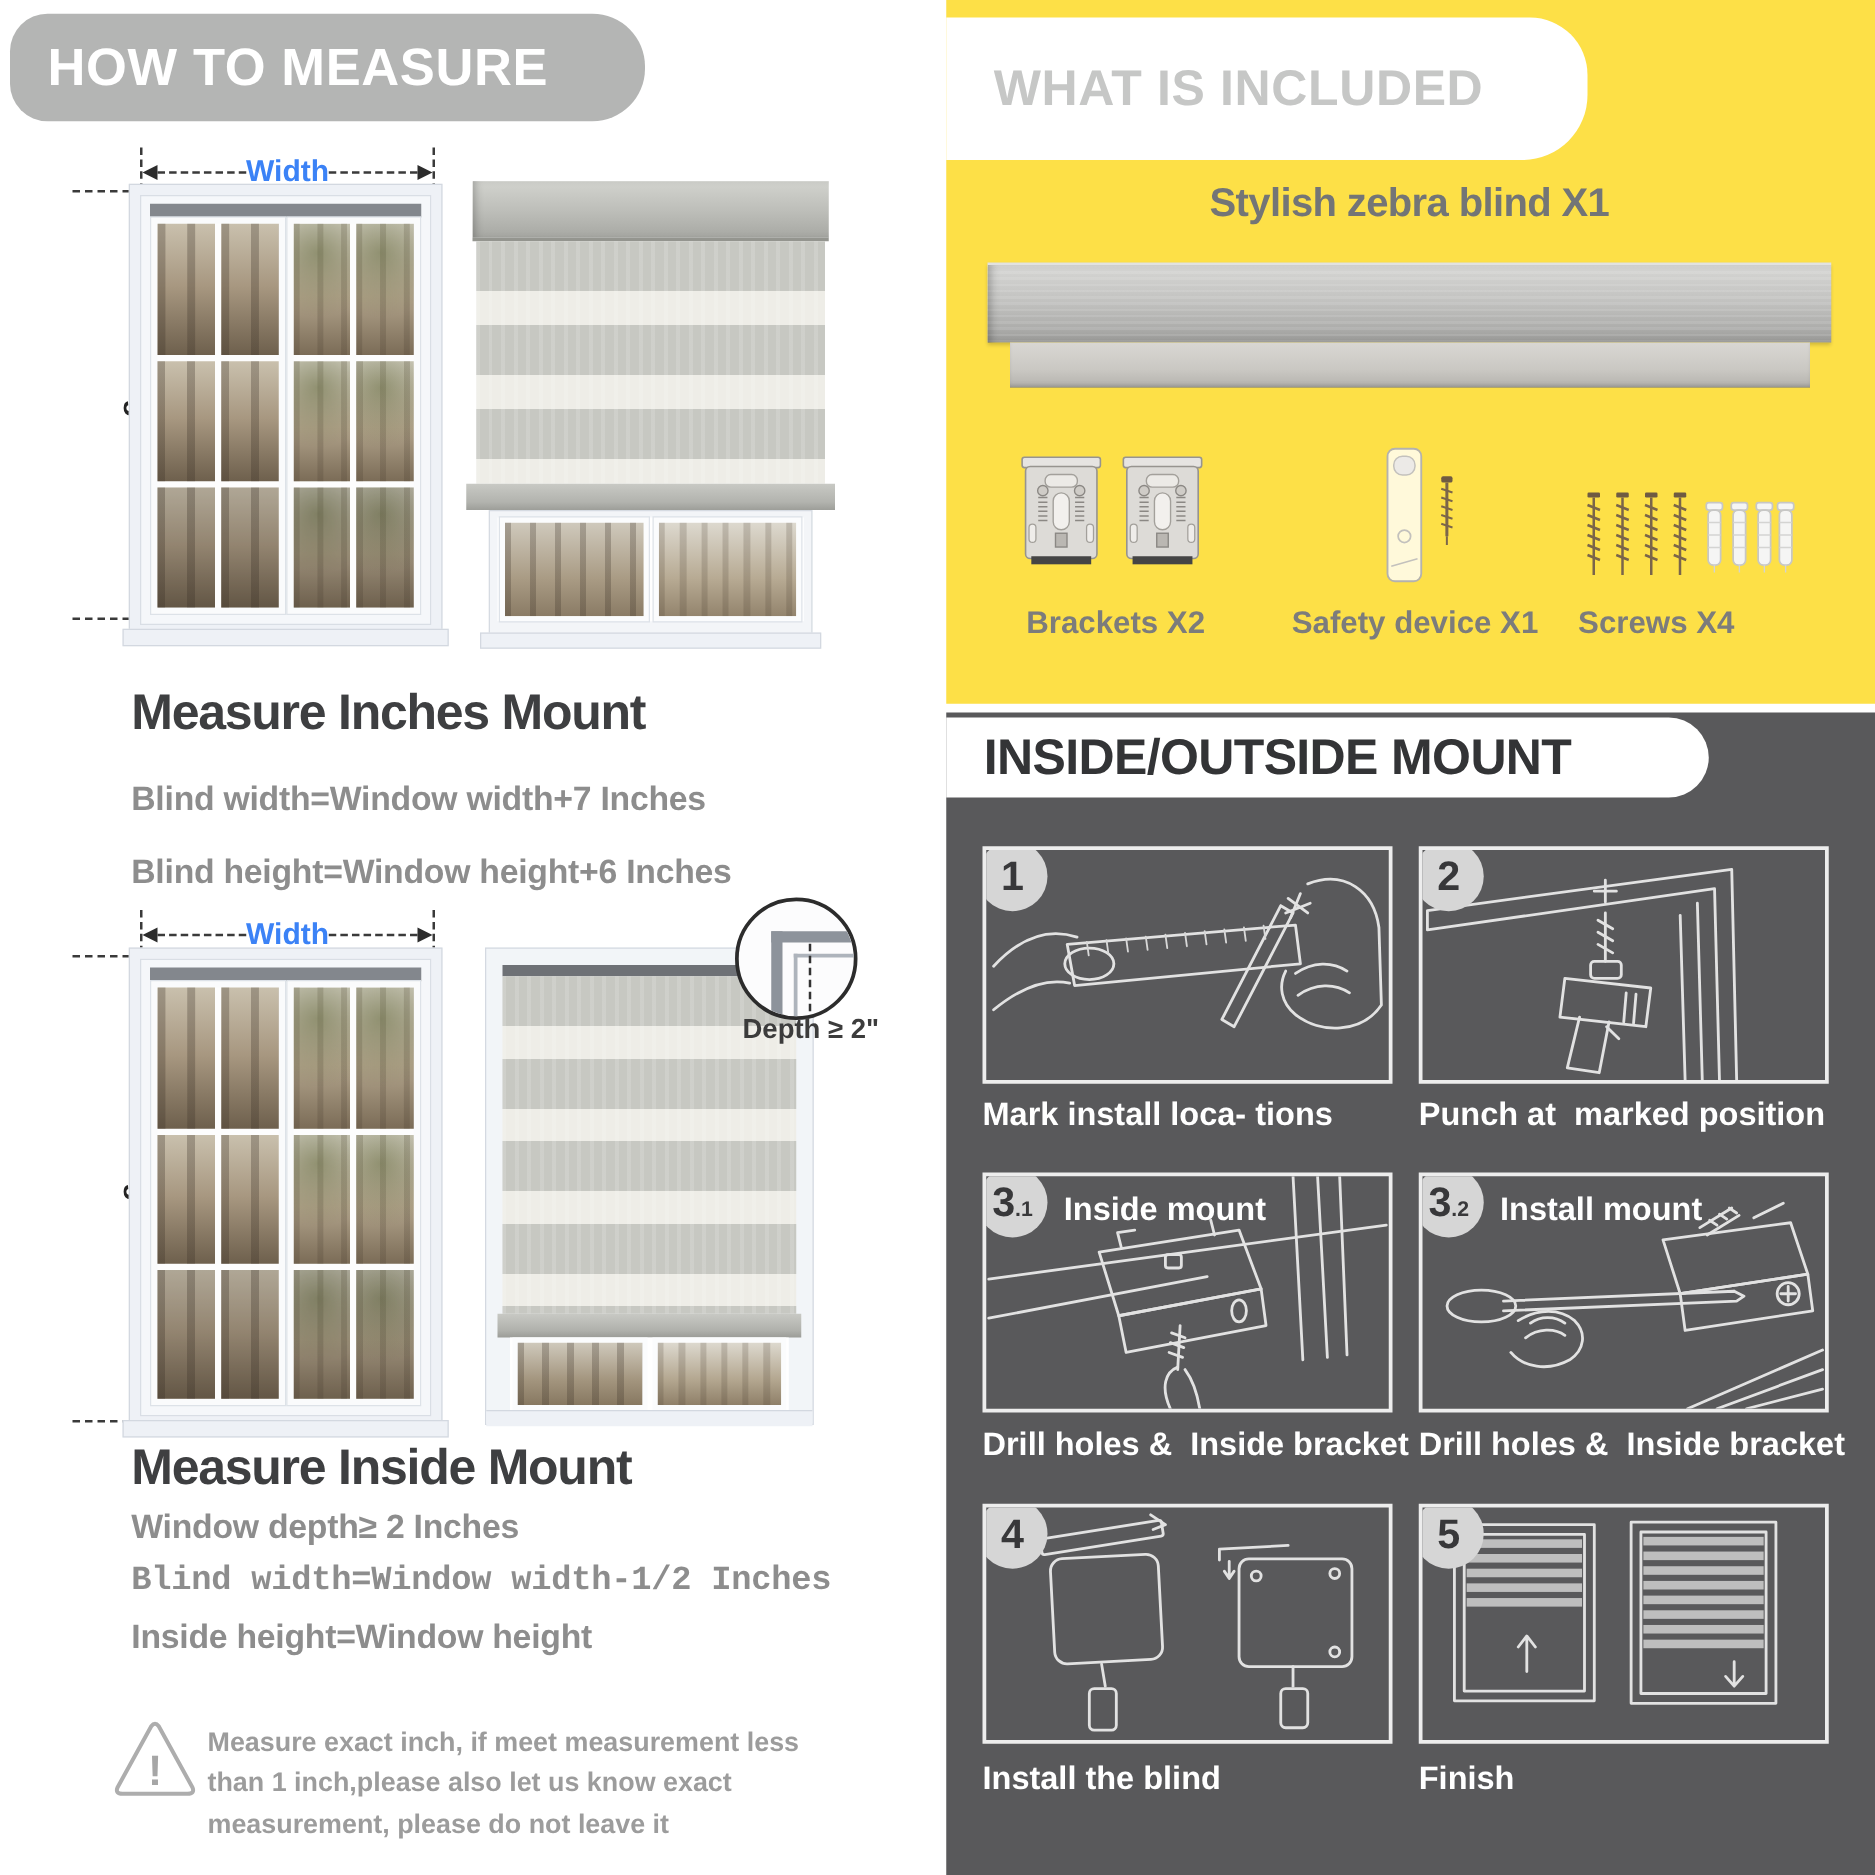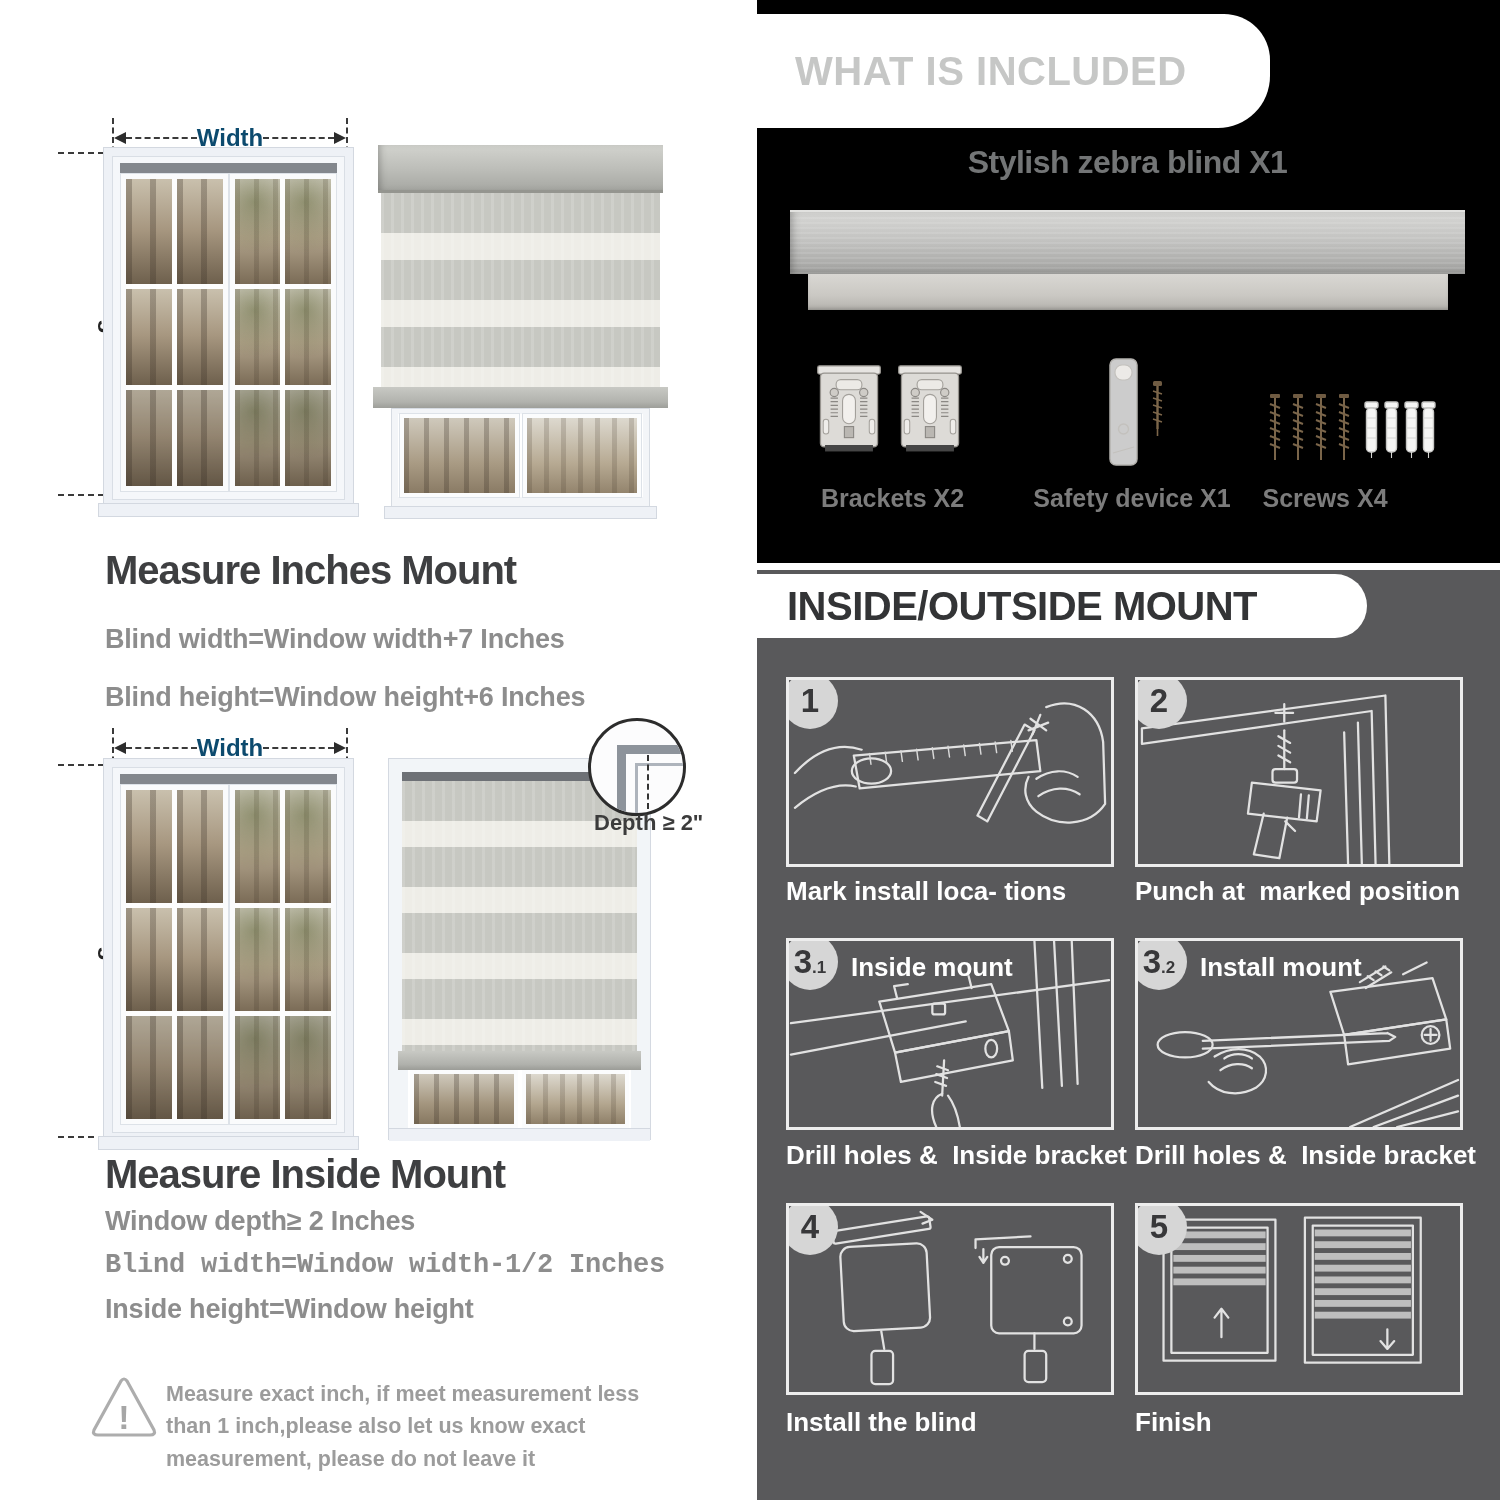--- a/index.html
+++ b/index.html
@@ -9,21 +9,21 @@
 
   
   .banner-left{left:8px;top:11px;width:508px;height:86px;background:#b4b5b4;
     border-radius:30px 42px 42px 30px;display:flex;align-items:center;}
   .banner-left span{color:#fff;font-weight:bold;font-size:42px;letter-spacing:.5px;padding-left:30px;white-space:nowrap;}
 
   .sec-heading{font-weight:bold;font-size:40px;letter-spacing:-1px;color:#3e3f41;white-space:nowrap;}
   .sec-rule{font-weight:bold;font-size:27px;letter-spacing:-.2px;color:#8d8d8d;white-space:nowrap;}
 
   
-  .warrow{display:flex;align-items:center;gap:0;color:#0c4a6e;font-weight:bold;font-size:24px;}
+  .warrow{display:flex;align-items:center;gap:0;color:#3b82f6;font-weight:bold;font-size:24px;}
   .wdash{flex:1;height:0;border-top:2.5px dashed #3a3a3a;}
   .ah{width:0;height:0;}
   .ah.l{border-top:6px solid transparent;border-bottom:6px solid transparent;border-right:12px solid #2c2c2c;}
   .ah.r{border-top:6px solid transparent;border-bottom:6px solid transparent;border-left:12px solid #2c2c2c;}
   .ah.u{border-left:6px solid transparent;border-right:6px solid transparent;border-bottom:12px solid #2c2c2c;}
   .ah.d{border-left:6px solid transparent;border-right:6px solid transparent;border-top:12px solid #2c2c2c;}
   .vtick{width:0;border-left:2px dashed #3a3a3a;}
   .htick{height:0;border-top:2px dashed #3a3a3a;}
   .harrow{display:flex;flex-direction:column;align-items:center;}
   .vdash{flex:1;width:0;border-left:2.5px dashed #3a3a3a;}
@@ -86,21 +86,21 @@
   .dc-l2{position:absolute;left:44px;top:42px;width:56px;height:56px;border-left:3px solid #aeb4bc;border-top:3px solid #aeb4bc;}
   .dc-dash{position:absolute;left:56px;top:34px;height:54px;border-left:2.5px dashed #333;}
   .depth-note{font-weight:bold;font-size:22px;color:#3c3c3c;white-space:pre;}
 
   
   .warn-text{font-weight:bold;font-size:21.5px;line-height:1.5;color:#9c9c9c;white-space:pre-line;}
   .warn-bang{position:absolute;left:0;width:100%;top:24px;text-align:center;
      font-weight:bold;font-size:34px;color:#a6a6a6;}
 
   
-  .panel-light{left:757px;top:0;width:743px;height:563px;background:#000000;}
+  .panel-light{left:757px;top:0;width:743px;height:563px;background:#fde047;}
   .included-banner{left:0;top:14px;width:513px;height:114px;background:#fff;border-radius:0 46px 52px 0;
      display:flex;align-items:center;}
   .included-banner span{color:#c6c7c6;font-weight:bold;font-size:40px;letter-spacing:.5px;padding-left:38px;white-space:nowrap;}
   .product-label{left:33px;top:144px;width:675px;text-align:center;font-weight:bold;font-size:32px;
      letter-spacing:-.5px;color:#737576;}
   .headrail{left:33px;top:210px;width:675px;height:62px;
      background:
       repeating-linear-gradient(180deg, rgba(255,255,255,.10) 0 2px, rgba(0,0,0,0) 2px 5px),
       linear-gradient(180deg,#d6d6d4 0%,#c3c3c1 45%,#aeaeac 80%,#9a9a98 100%);
      border-top:2px solid #e2e2e0;box-shadow:inset 5px 0 8px -3px rgba(0,0,0,.3), 0 2px 3px rgba(0,0,0,.18);}
@@ -124,20 +124,23 @@
 
   .lineart{fill:none;stroke:#e2e2e2;stroke-width:2.3;stroke-linecap:round;stroke-linejoin:round;}
   .lineart-thin{fill:none;stroke:#d8d8d8;stroke-width:1.5;stroke-linecap:round;}
   .stripefill{fill:#d0d0d0;opacity:.85;}
 </style>
 </head>
 <body>
 
 <div class="canvas">
 
+  <div class="abs banner-left">
+    <span>HOW TO MEASURE</span>
+  </div>
 
   <div class="abs vtick" style="left:112px;top:118px;height:44px;"></div>
   <div class="abs vtick" style="left:346px;top:118px;height:44px;"></div>
   <div class="abs warrow" style="left:114px;top:124px;width:232px;">
     <span class="ah l"></span>
     <span class="wdash"></span>
     <span>Width</span>
     <span class="wdash"></span>
     <span class="ah r"></span>
   </div>

